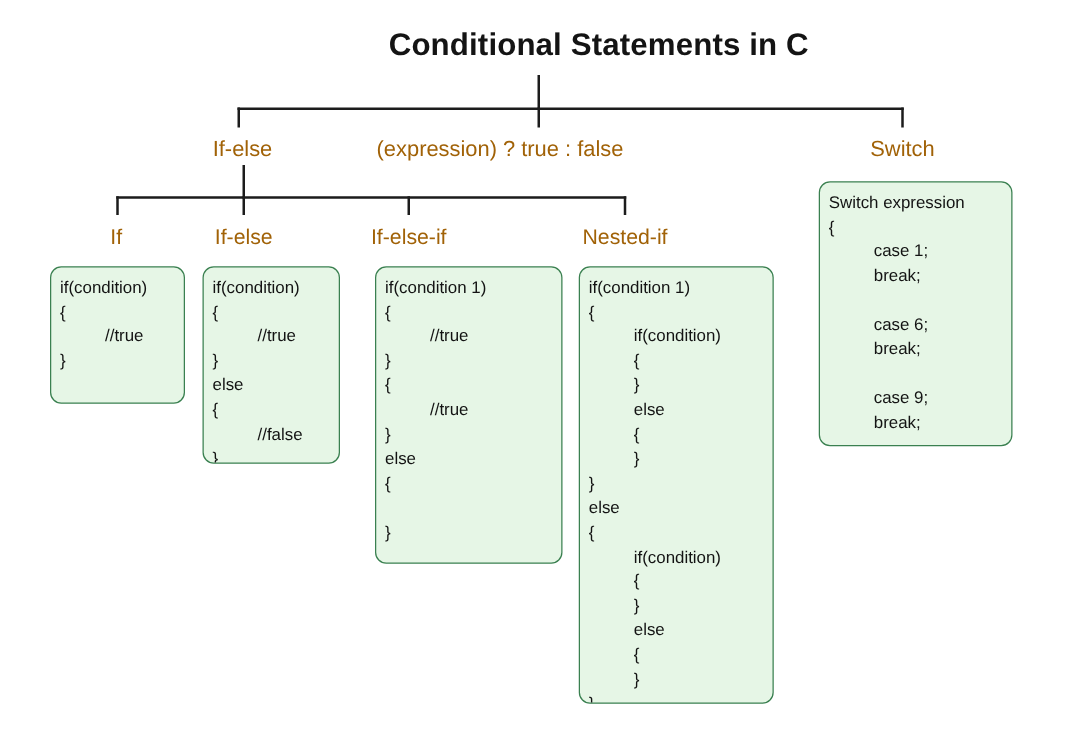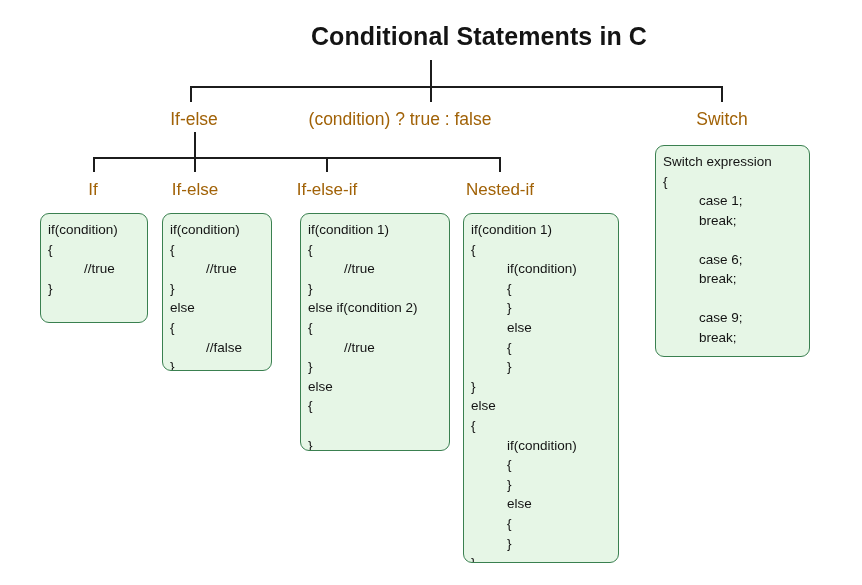--- a/index.html
+++ b/index.html
@@ -82,21 +82,21 @@
 
   <div class="title">Conditional Statements in C</div>
 
   <div class="line vline" style="left:430px; top:60px; height:28px;"></div>
   <div class="line hline" style="left:190px; top:86px; width:533px;"></div>
   <div class="line vline" style="left:190px; top:86px; height:16px;"></div>
   <div class="line vline" style="left:430px; top:86px; height:16px;"></div>
   <div class="line vline" style="left:721px; top:86px; height:16px;"></div>
 
   <div class="lvl-label lvl2" style="left:130px; top:109px; width:128px;">If-else</div>
-  <div class="lvl-label lvl2" style="left:275px; top:109px; width:250px;">(condition) ? true : false</div>
+  <div class="lvl-label lvl2" style="left:275px; top:109px; width:250px;">(expression) ? true : false</div>
   <div class="lvl-label lvl2" style="left:657px; top:109px; width:130px;">Switch</div>
 
   <div class="line vline" style="left:194px; top:132px; height:27px;"></div>
   <div class="line hline" style="left:93px; top:157px; width:408px;"></div>
   <div class="line vline" style="left:93px; top:157px; height:15px;"></div>
   <div class="line vline" style="left:194px; top:157px; height:15px;"></div>
   <div class="line vline" style="left:326px; top:157px; height:15px;"></div>
   <div class="line vline" style="left:499px; top:157px; height:15px;"></div>
 
   <div class="lvl-label lvl3" style="left:53px; top:180px; width:80px;">If</div>
@@ -120,21 +120,20 @@
       <div class="cl">{</div>
       <div class="cl ind">//false</div>
       <div class="cl">}</div>
     </div>
 
   <div class="codebox" style="left:300px; top:213px; width:150px; height:238px;">
       <div class="cl">if(condition 1)</div>
       <div class="cl">{</div>
       <div class="cl ind">//true</div>
       <div class="cl">}</div>
-      <div class="cl">else if(condition 2)</div>
       <div class="cl">{</div>
       <div class="cl ind">//true</div>
       <div class="cl">}</div>
       <div class="cl">else</div>
       <div class="cl">{</div>
       <div class="cl blank">&nbsp;</div>
       <div class="cl">}</div>
     </div>
 
   <div class="codebox" style="left:463px; top:213px; width:156px; height:350px;">

